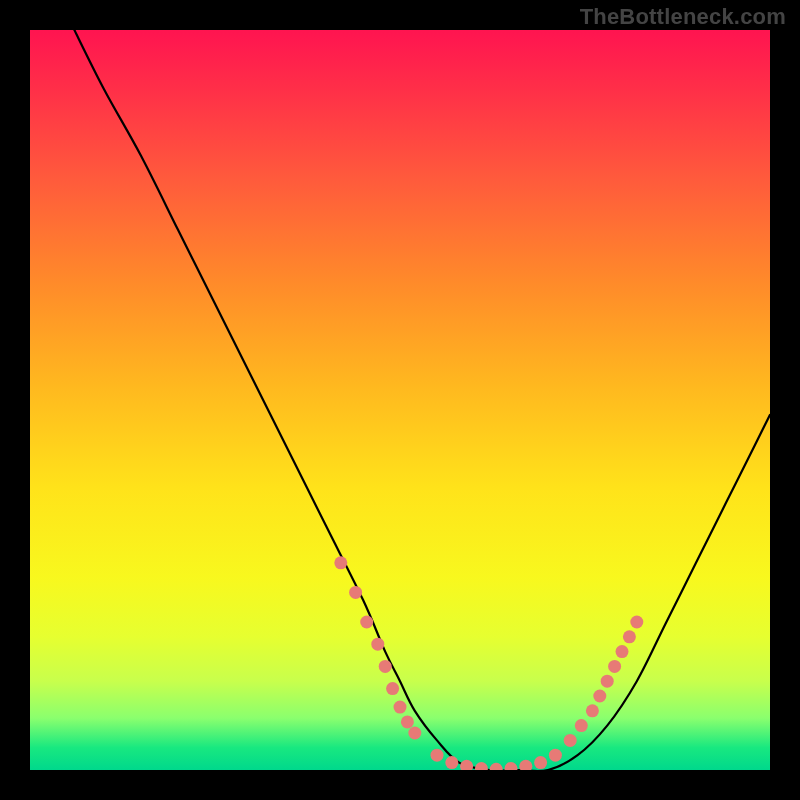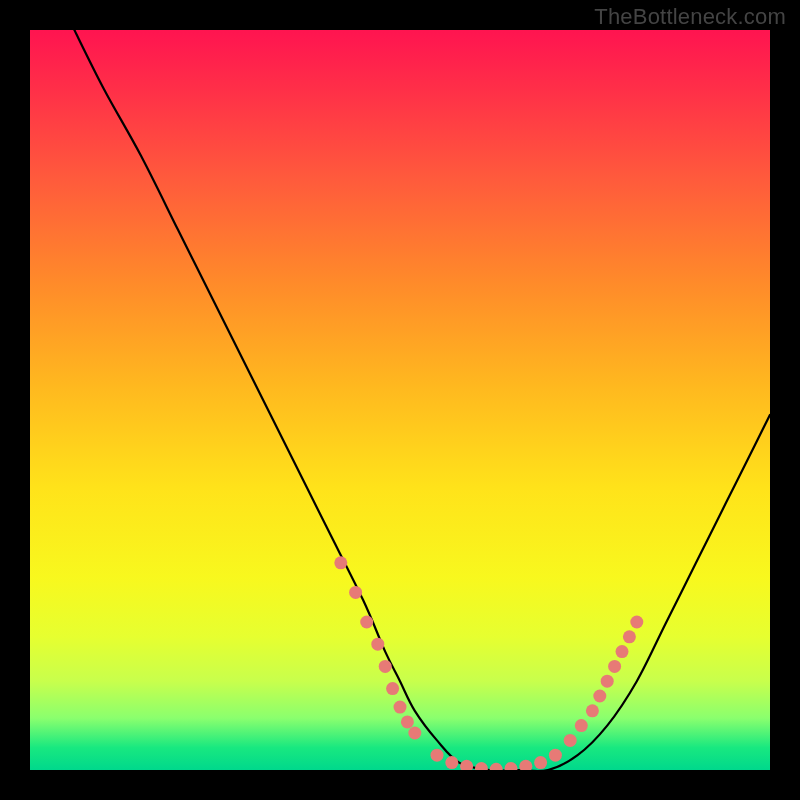--- a/index.html
+++ b/index.html
@@ -11,20 +11,21 @@
     font-family: Arial, Helvetica, sans-serif;
   }
   .watermark {
     position: absolute;
     top: 4px;
     right: 14px;
     color: #444;
     font-size: 22px;
     letter-spacing: 0.2px;
     z-index: 10;
+    font-weight: bold;
   }
   .plot {
     position: absolute;
     left: 30px;
     top: 30px;
     width: 740px;
     height: 740px;
     overflow: hidden;
   }
   .gradient-bg {

